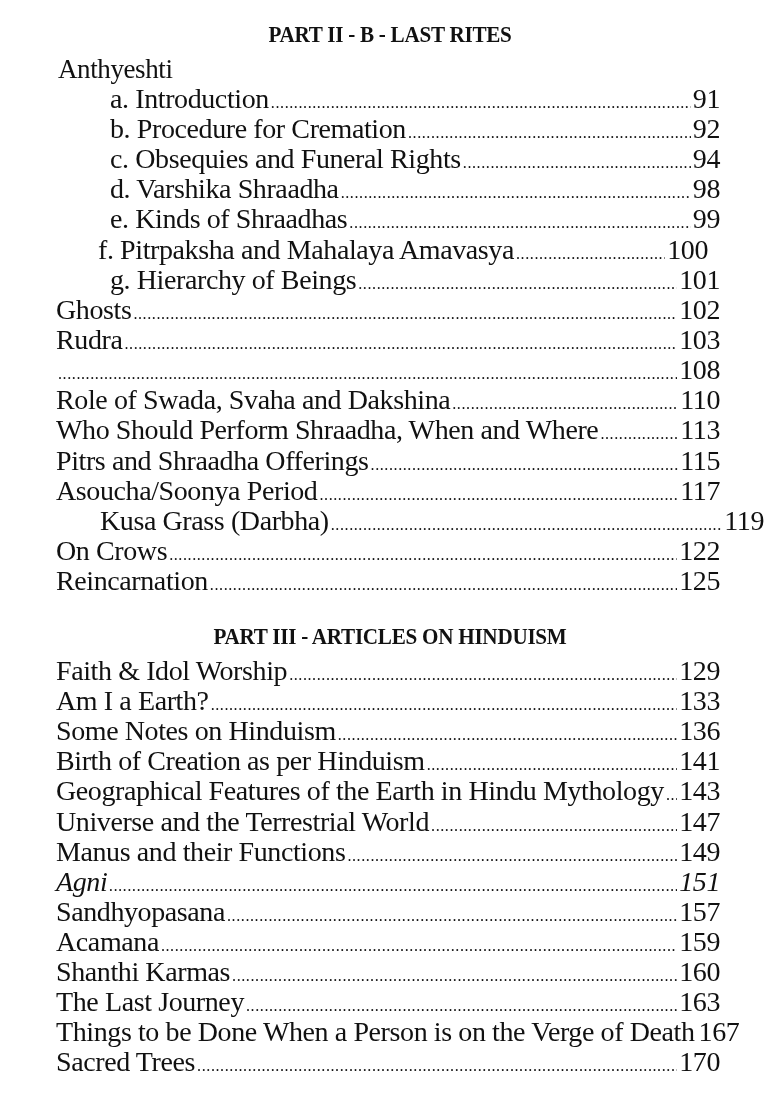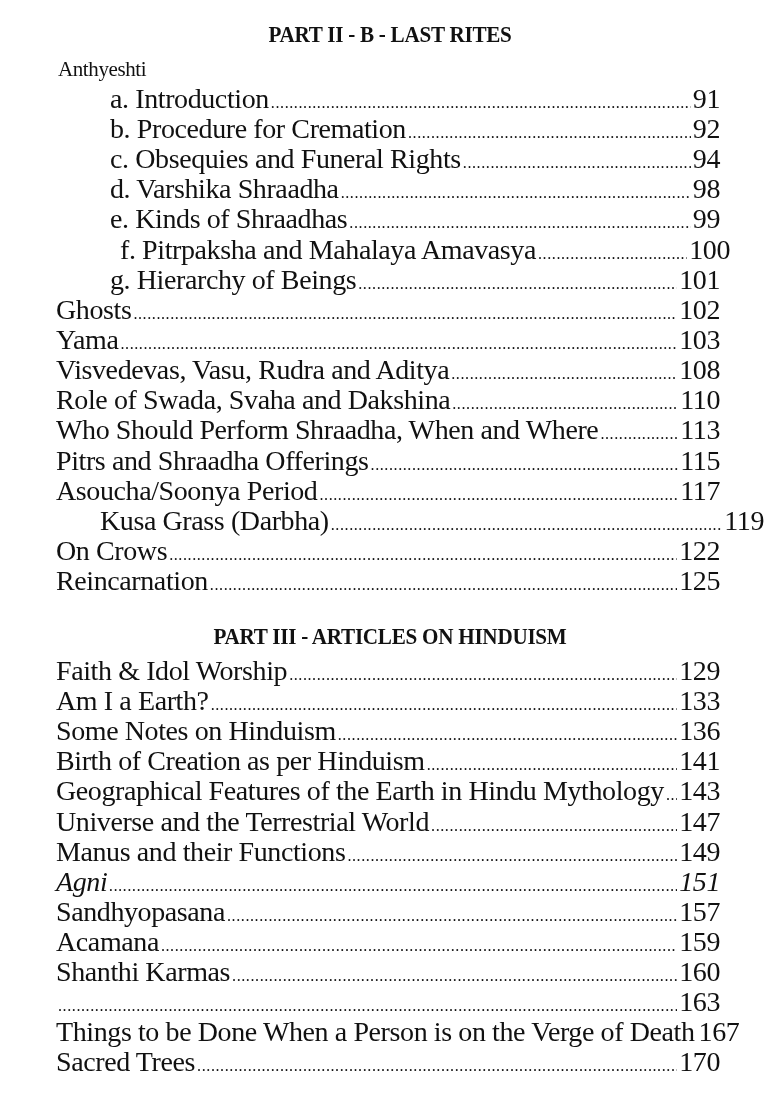--- a/index.html
+++ b/index.html
@@ -9,21 +9,21 @@
   .section-title { position: absolute; left: 0; width: 780px; text-align: center;
                    font-weight: bold; font-size: 23px; letter-spacing: -0.3px;
                    transform: scaleX(0.92); transform-origin: center; }
   .row { position: absolute; height: 30px; display: flex; align-items: baseline;
          font-size: 28px; line-height: 30px; }
   .row .label { white-space: nowrap; flex: 0 0 auto; letter-spacing: -0.4px; }
   .row .leader { flex: 1 1 auto; overflow: hidden; white-space: nowrap;
                  margin: 0 2px; letter-spacing: 0.6px; font-size: 16px; }
   .row .leader::after { content: "................................................................................................................................................................................................................................"; }
   .row .page-num { flex: 0 0 auto; white-space: nowrap; letter-spacing: -0.4px; }
-  .group-label { position: absolute; font-size: 21px; line-height: 30px; letter-spacing: -0.4px; }
+  .group-label { position: absolute; font-size: 27px; line-height: 30px; letter-spacing: -0.4px; }
 </style>
 </head>
 <body>
 
 <div class="page">
 
   <div class="section-title" style="top:22px;">PART II - B - LAST RITES</div>
 
   <div class="group-label" style="left:58px; top:54px;">Anthyeshti</div>
 
@@ -46,44 +46,43 @@
       <div class="row" style="left: 110px; width: 610px; top: 174.3px; text-align: right;">
         <span class="label">d. Varshika Shraadha</span>
         <span class="leader"></span>
         <span class="page-num">98</span>
       </div>
       <div class="row" style="left: 110px; width: 610px; top: 204.4px;">
         <span class="label">e. Kinds of Shraadhas</span>
         <span class="leader"></span>
         <span class="page-num">99</span>
       </div>
-      <div class="row" style="left: 120px; width: 610px; top: 234.5px; justify-content: space-between;">
+      <div class="row" style="left: 98px; width: 610px; top: 234.5px; justify-content: space-between;">
         <span class="label">f. Pitrpaksha and Mahalaya Amavasya</span>
         <span class="leader"></span>
         <span class="page-num">100</span>
       </div>
       <div class="row" style="left: 110px; width: 610px; top: 264.6px;">
         <span class="label">g. Hierarchy of Beings</span>
         <span class="leader"></span>
         <span class="page-num">101</span>
       </div>
     </div>
   <div id="part2b-items">
       <div class="row" style="left: 56px; width: 664px; top: 295px;">
         <span class="label">Ghosts</span>
         <span class="leader"></span>
         <span class="page-num">102</span>
       </div>
       <div class="row" style="left: 56px; width: 664px; top: 325.1px;">
-        <span class="label">Yama</span>
+        <span class="label">Rudra</span>
         <span class="leader"></span>
         <span class="page-num">103</span>
       </div>
       <div class="row" style="left: 56px; width: 664px; top: 355.2px;">
-        <span class="label">Visvedevas, Vasu, Rudra and Aditya</span>
         <span class="leader"></span>
         <span class="page-num">108</span>
       </div>
       <div class="row" style="left: 56px; width: 664px; top: 385.3px;">
         <span class="label">Role of Swada, Svaha and Dakshina</span>
         <span class="leader"></span>
         <span class="page-num">110</span>
       </div>
       <div class="row" style="left: 56px; width: 664px; top: 415.4px;">
         <span class="label">Who Should Perform Shraadha, When and Where</span>
@@ -169,20 +168,21 @@
         <span class="label">Acamana</span>
         <span class="leader"></span>
         <span class="page-num">159</span>
       </div>
       <div class="row" style="left: 56px; width: 664px; top: 957px;">
         <span class="label">Shanthi Karmas</span>
         <span class="leader"></span>
         <span class="page-num">160</span>
       </div>
       <div class="row" style="left: 56px; width: 664px; top: 987.1px;">
+        <span class="label">The Last Journey</span>
         <span class="leader"></span>
         <span class="page-num">163</span>
       </div>
       <div class="row" style="left: 56px; width: 664px; top: 1017.2px;">
         <span class="label">Things to be Done When a Person is on the Verge of Death</span>
         <span class="leader"></span>
         <span class="page-num">167</span>
       </div>
       <div class="row" style="left: 56px; width: 664px; top: 1047.3px;">
         <span class="label">Sacred Trees</span>

